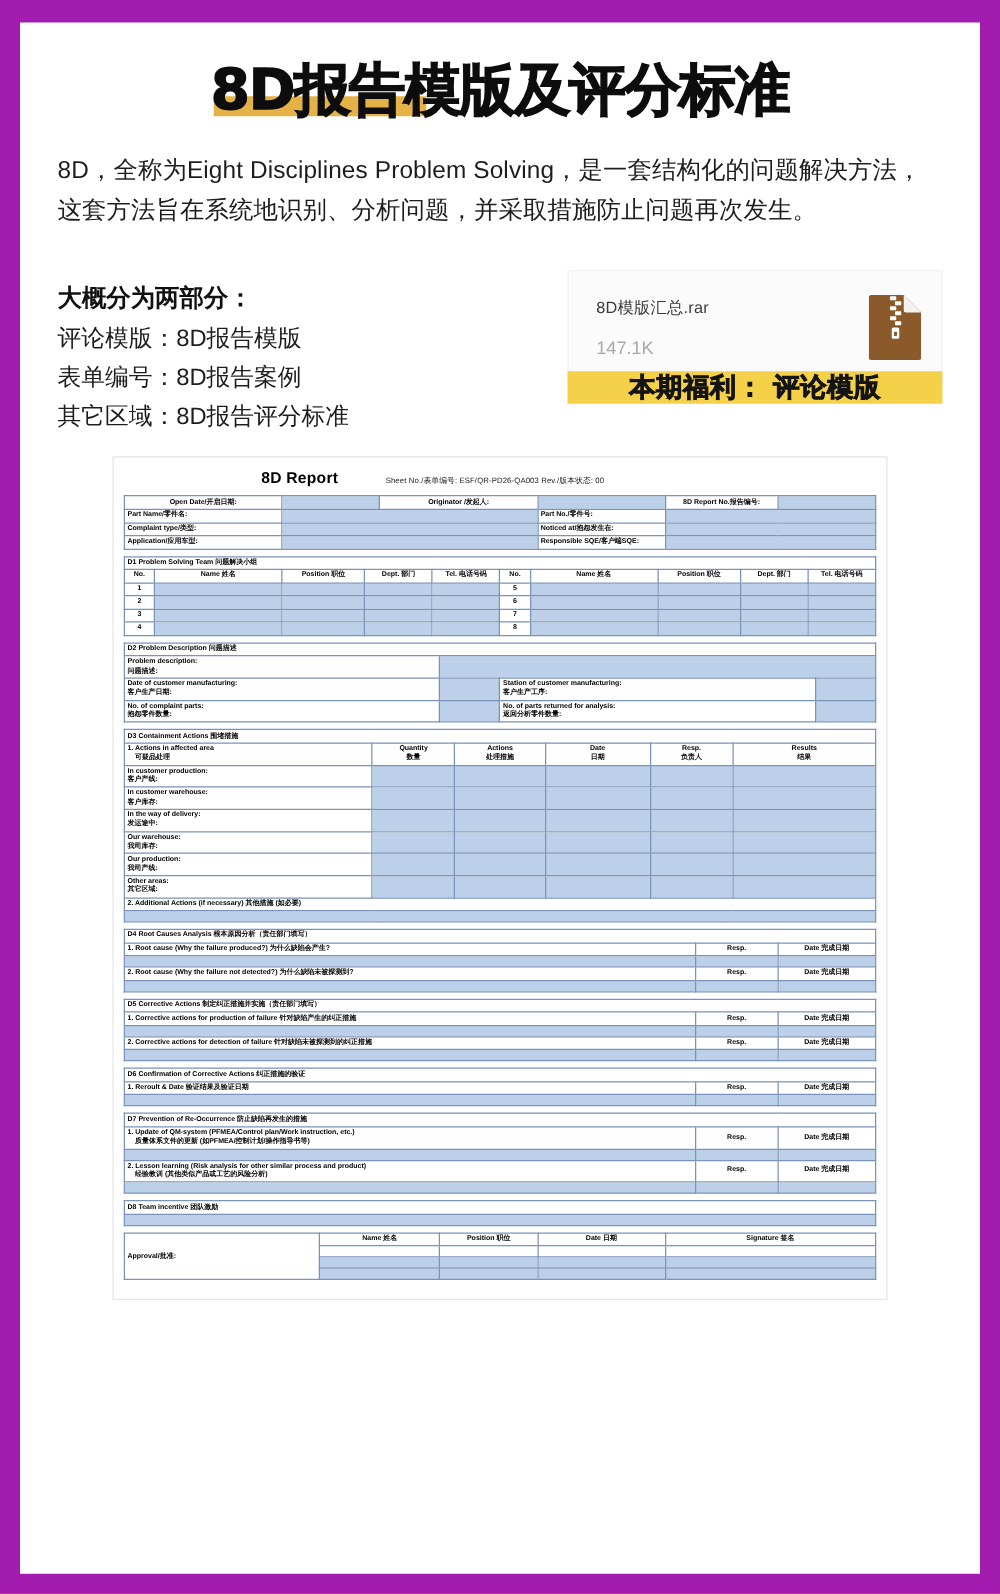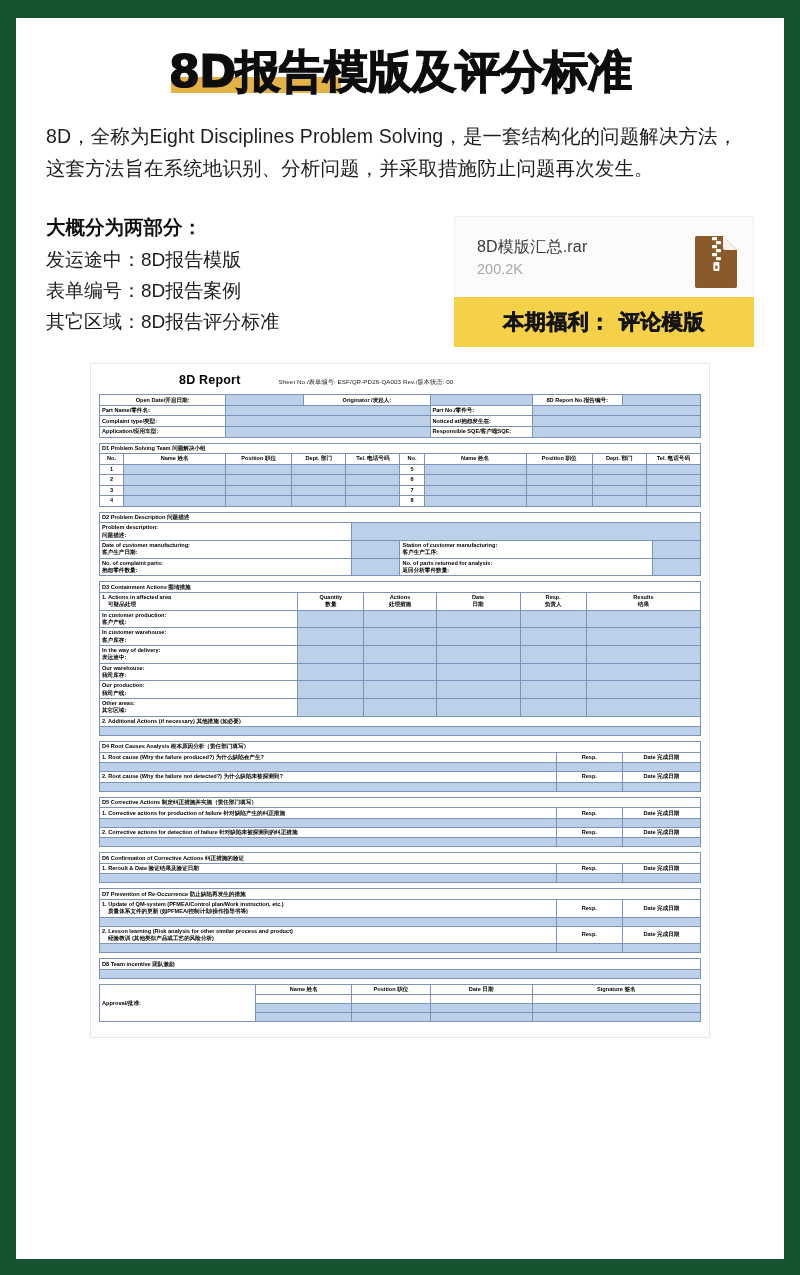--- a/index.html
+++ b/index.html
@@ -8,21 +8,21 @@
     width: 800px;
     height: 1275px;
     background: #f9504f;
     font-family: "Liberation Sans", "DejaVu Sans", sans-serif;
   }
 
   .page {
     position: relative;
     width: 800px;
     height: 1275px;
-    background: #14532d;
+    background: #a21caf;
     padding: 18px 16px 16px 16px;
   }
 
   .sheet {
     background: #ffffff;
     width: 768px;
     height: 1241px;
     padding: 20px 30px 0 30px;
     overflow: hidden;
     position: relative;
@@ -69,20 +69,21 @@
     display: flex;
     justify-content: space-between;
     align-items: flex-start;
   }
   .parts-col { padding-top: 2px; }
   .parts-head {
     font-size: 19.5px;
     font-weight: bold;
     color: #101010;
     line-height: 1.62;
+    margin-top: 12px;
   }
   .parts-line {
     font-size: 19px;
     color: #1d1d1d;
     line-height: 1.64;
   }
 
   .right-col { width: 300px; margin-top: 6px; }
 
   .file-card {
@@ -91,34 +92,34 @@
     border: 1px solid #f0f0f0;
     width: 300px;
     height: 88px;
     padding: 18px 16px 0 22px;
     display: flex;
     justify-content: space-between;
     align-items: flex-start;
   }
   .file-meta { padding-top: 2px; }
   .file-name {
-    font-size: 16px;
+    font-size: 13px;
     color: #3a3a3a;
     letter-spacing: .2px;
-    margin-bottom: 3px;
+    margin-bottom: 16px;
   }
   .file-size { font-size: 14.5px; color: #a8a8a8; }
 
   .zip-icon { width: 42px; height: 52px; flex: 0 0 auto; margin-top: 1px; }
 
   .banner {
     margin-top: -7px;
     background: #f5d14a;
     width: 300px;
-    height: 50px;
+    height: 26px;
     display: flex;
     align-items: center;
     justify-content: center;
     position: relative;
     z-index: 2;
   }
   .banner-text {
     font-family: "DejaVu Sans", sans-serif;
     font-weight: bold;
     font-size: 21px;
@@ -143,21 +144,21 @@
 
   .doc-head {
     display: flex;
     align-items: baseline;
     justify-content: flex-start;
     padding: 2px 0 7px 0;
   }
   .doc-title {
     font-size: 12.5px;
     font-weight: bold;
-    margin-left: 80px;
+    margin-left: 110px;
     letter-spacing: .2px;
   }
   .doc-sheetno {
     font-size: 6.2px;
     color: #222;
     margin-left: 38px;
     letter-spacing: .1px;
     white-space: nowrap;
   }
 
@@ -206,30 +207,30 @@
         <span class="title-text">8D报告模版及评分标准</span>
       </h1>
     </div>
 
     <p class="intro">8D，全称为Eight Disciplines Problem Solving，是一套结构化的问题解决方法，这套方法旨在系统地识别、分析问题，并采取措施防止问题再次发生。</p>
 
     <div class="mid">
 
       <div class="parts-col">
         <div class="parts-head">大概分为两部分：</div>
-        <div class="parts-line">发运途中：8D报告模版</div>
+        <div class="parts-line">评论模版：8D报告模版</div>
         <div class="parts-line">表单编号：8D报告案例</div>
         <div class="parts-line">其它区域：8D报告评分标准</div>
       </div>
 
       <div class="right-col">
         <div class="file-card">
           <div class="file-meta">
             <div class="file-name">8D模版汇总.rar</div>
-            <div class="file-size">200.2K</div>
+            <div class="file-size">147.1K</div>
           </div>
           <svg class="zip-icon" viewBox="0 0 42 52">
             <path d="M2 0 H28 L42 14 V50 A2 2 0 0 1 40 52 H2 A2 2 0 0 1 0 50 V2 A2 2 0 0 1 2 0 Z" fill="#8a5a2b"></path>
             <path d="M28 0 L42 14 H30 A2 2 0 0 1 28 12 Z" fill="#ffffff" opacity="0.92"></path>
             <g fill="#ffffff">
               <rect x="17" y="1" width="5" height="3.2" rx="0.6"></rect>
               <rect x="21" y="5" width="5" height="3.2" rx="0.6"></rect>
               <rect x="17" y="9" width="5" height="3.2" rx="0.6"></rect>
               <rect x="21" y="13" width="5" height="3.2" rx="0.6"></rect>
               <rect x="17" y="17" width="5" height="3.2" rx="0.6"></rect>

